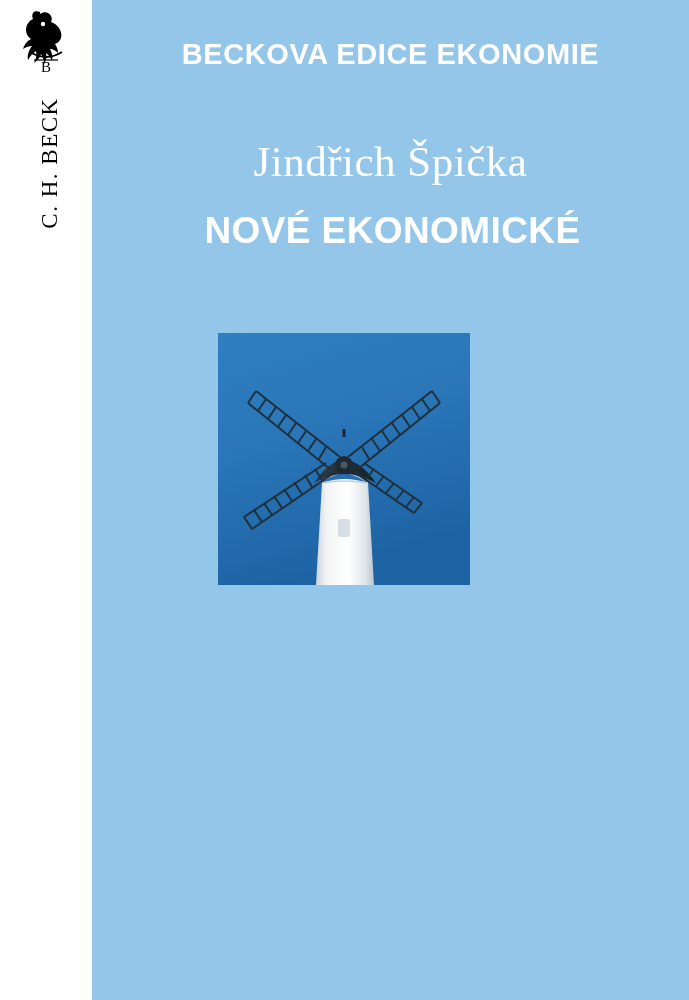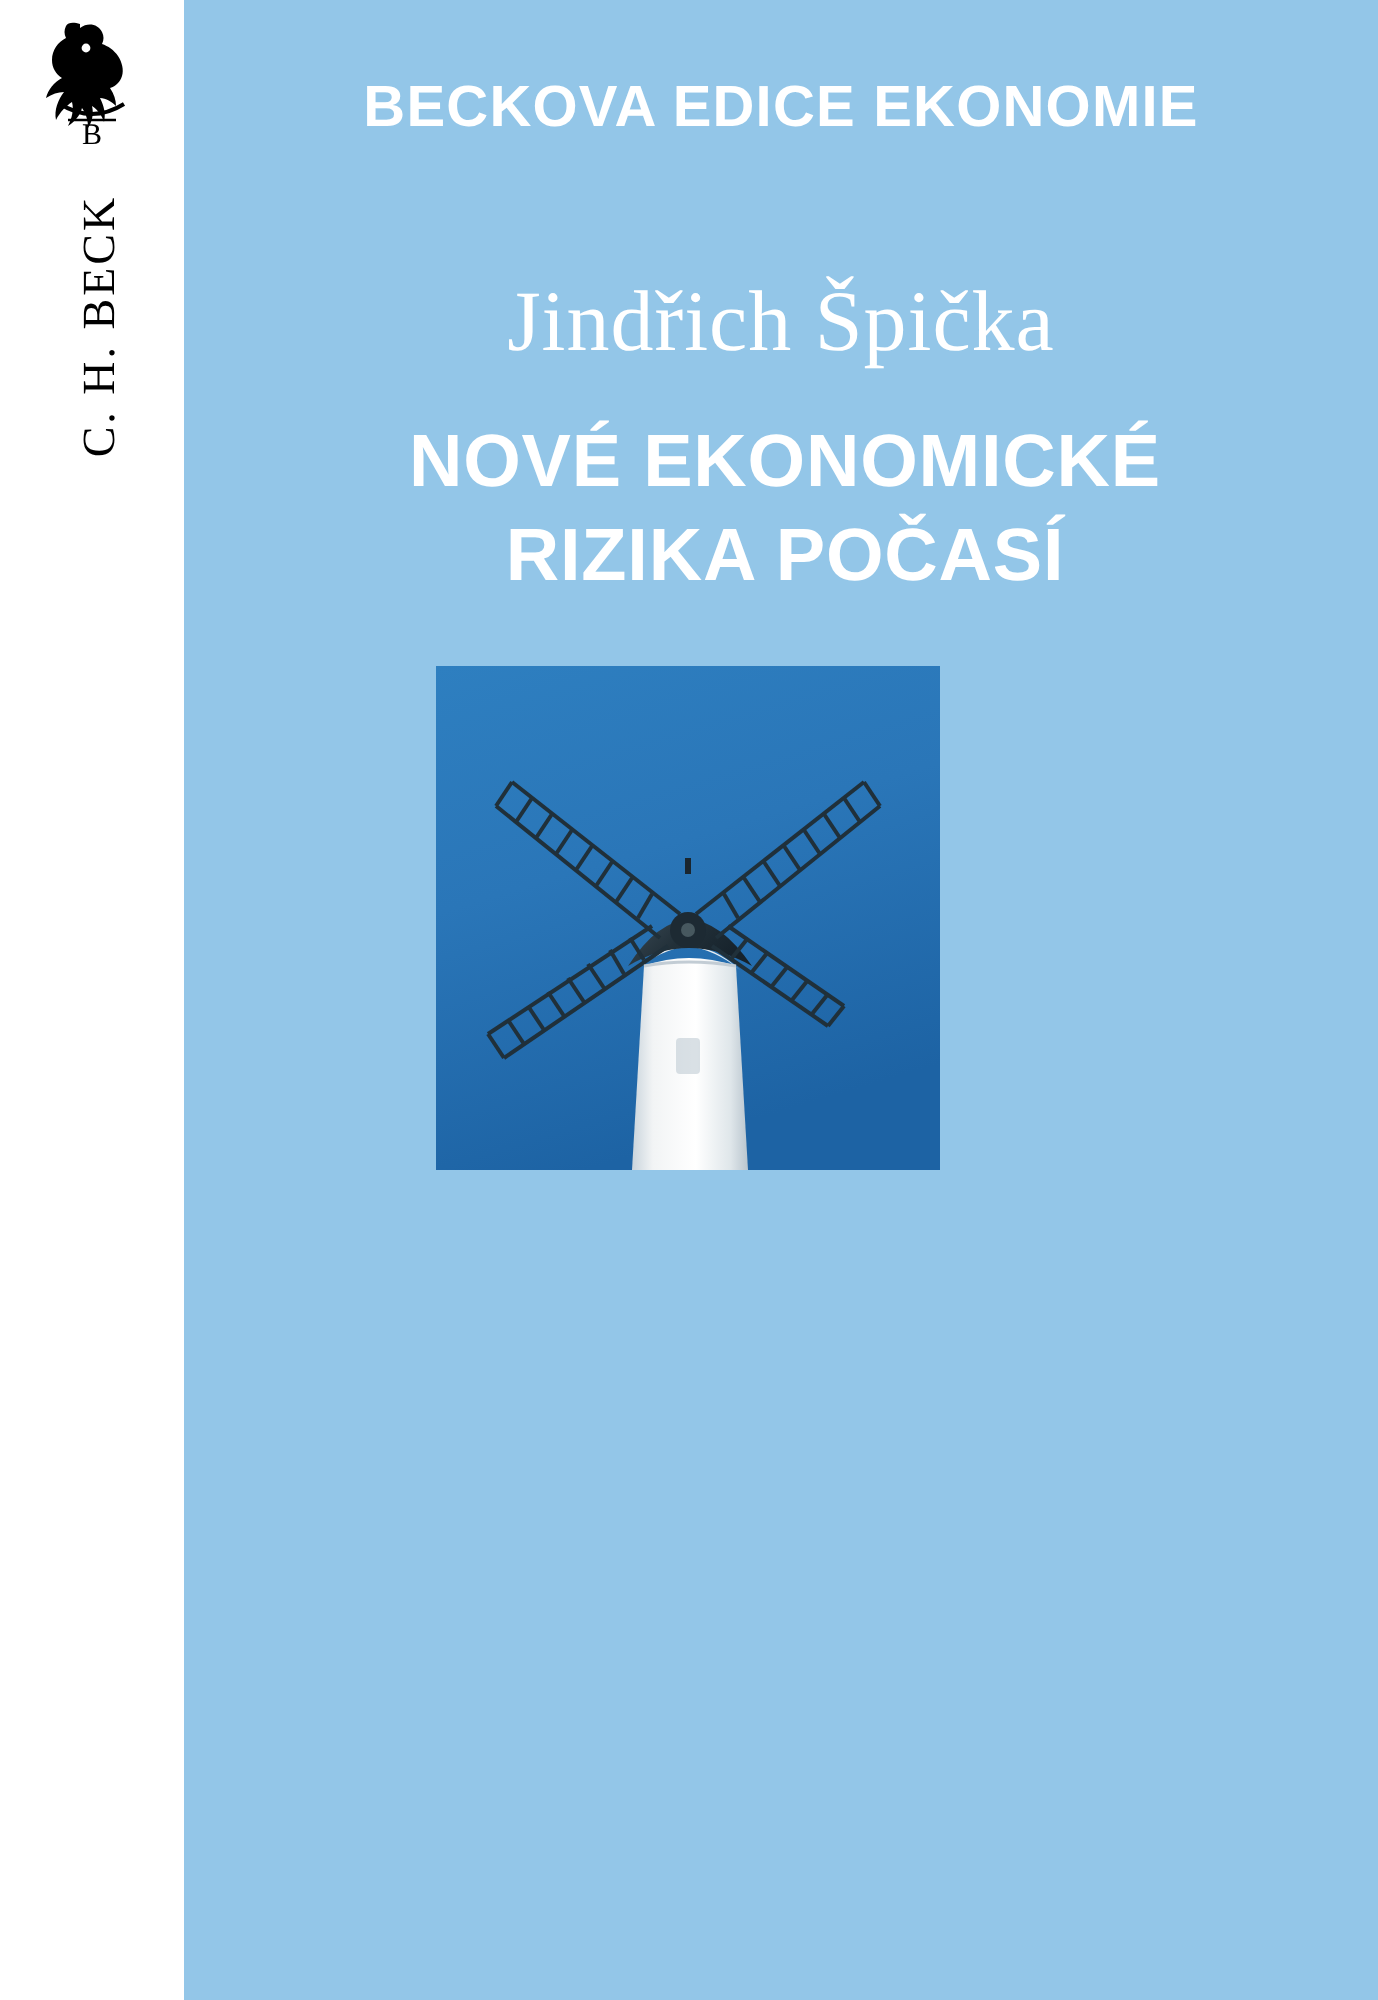--- a/index.html
+++ b/index.html
@@ -131,21 +131,20 @@
   </div>
 
   <div class="spine-text">C. H. BECK</div>
 
   <div class="series-label">BECKOVA EDICE EKONOMIE</div>
 
   <div class="author">Jindřich Špička</div>
 
   <div class="title">
     <span class="line">NOVÉ EKONOMICKÉ</span>
-    <span class="line">RIZIKA POČASÍ</span>
   </div>
 
   <div class="illustration">
     <svg width="252" height="252" viewBox="0 0 252 252" aria-hidden="true">
       <defs>
         <linearGradient id="skyGrad" x1="0" y1="0" x2="0.3" y2="1">
           <stop offset="0%" stop-color="#2e7fc0"></stop>
           <stop offset="45%" stop-color="#2a76b8"></stop>
           <stop offset="100%" stop-color="#1d63a4"></stop>
         </linearGradient>

